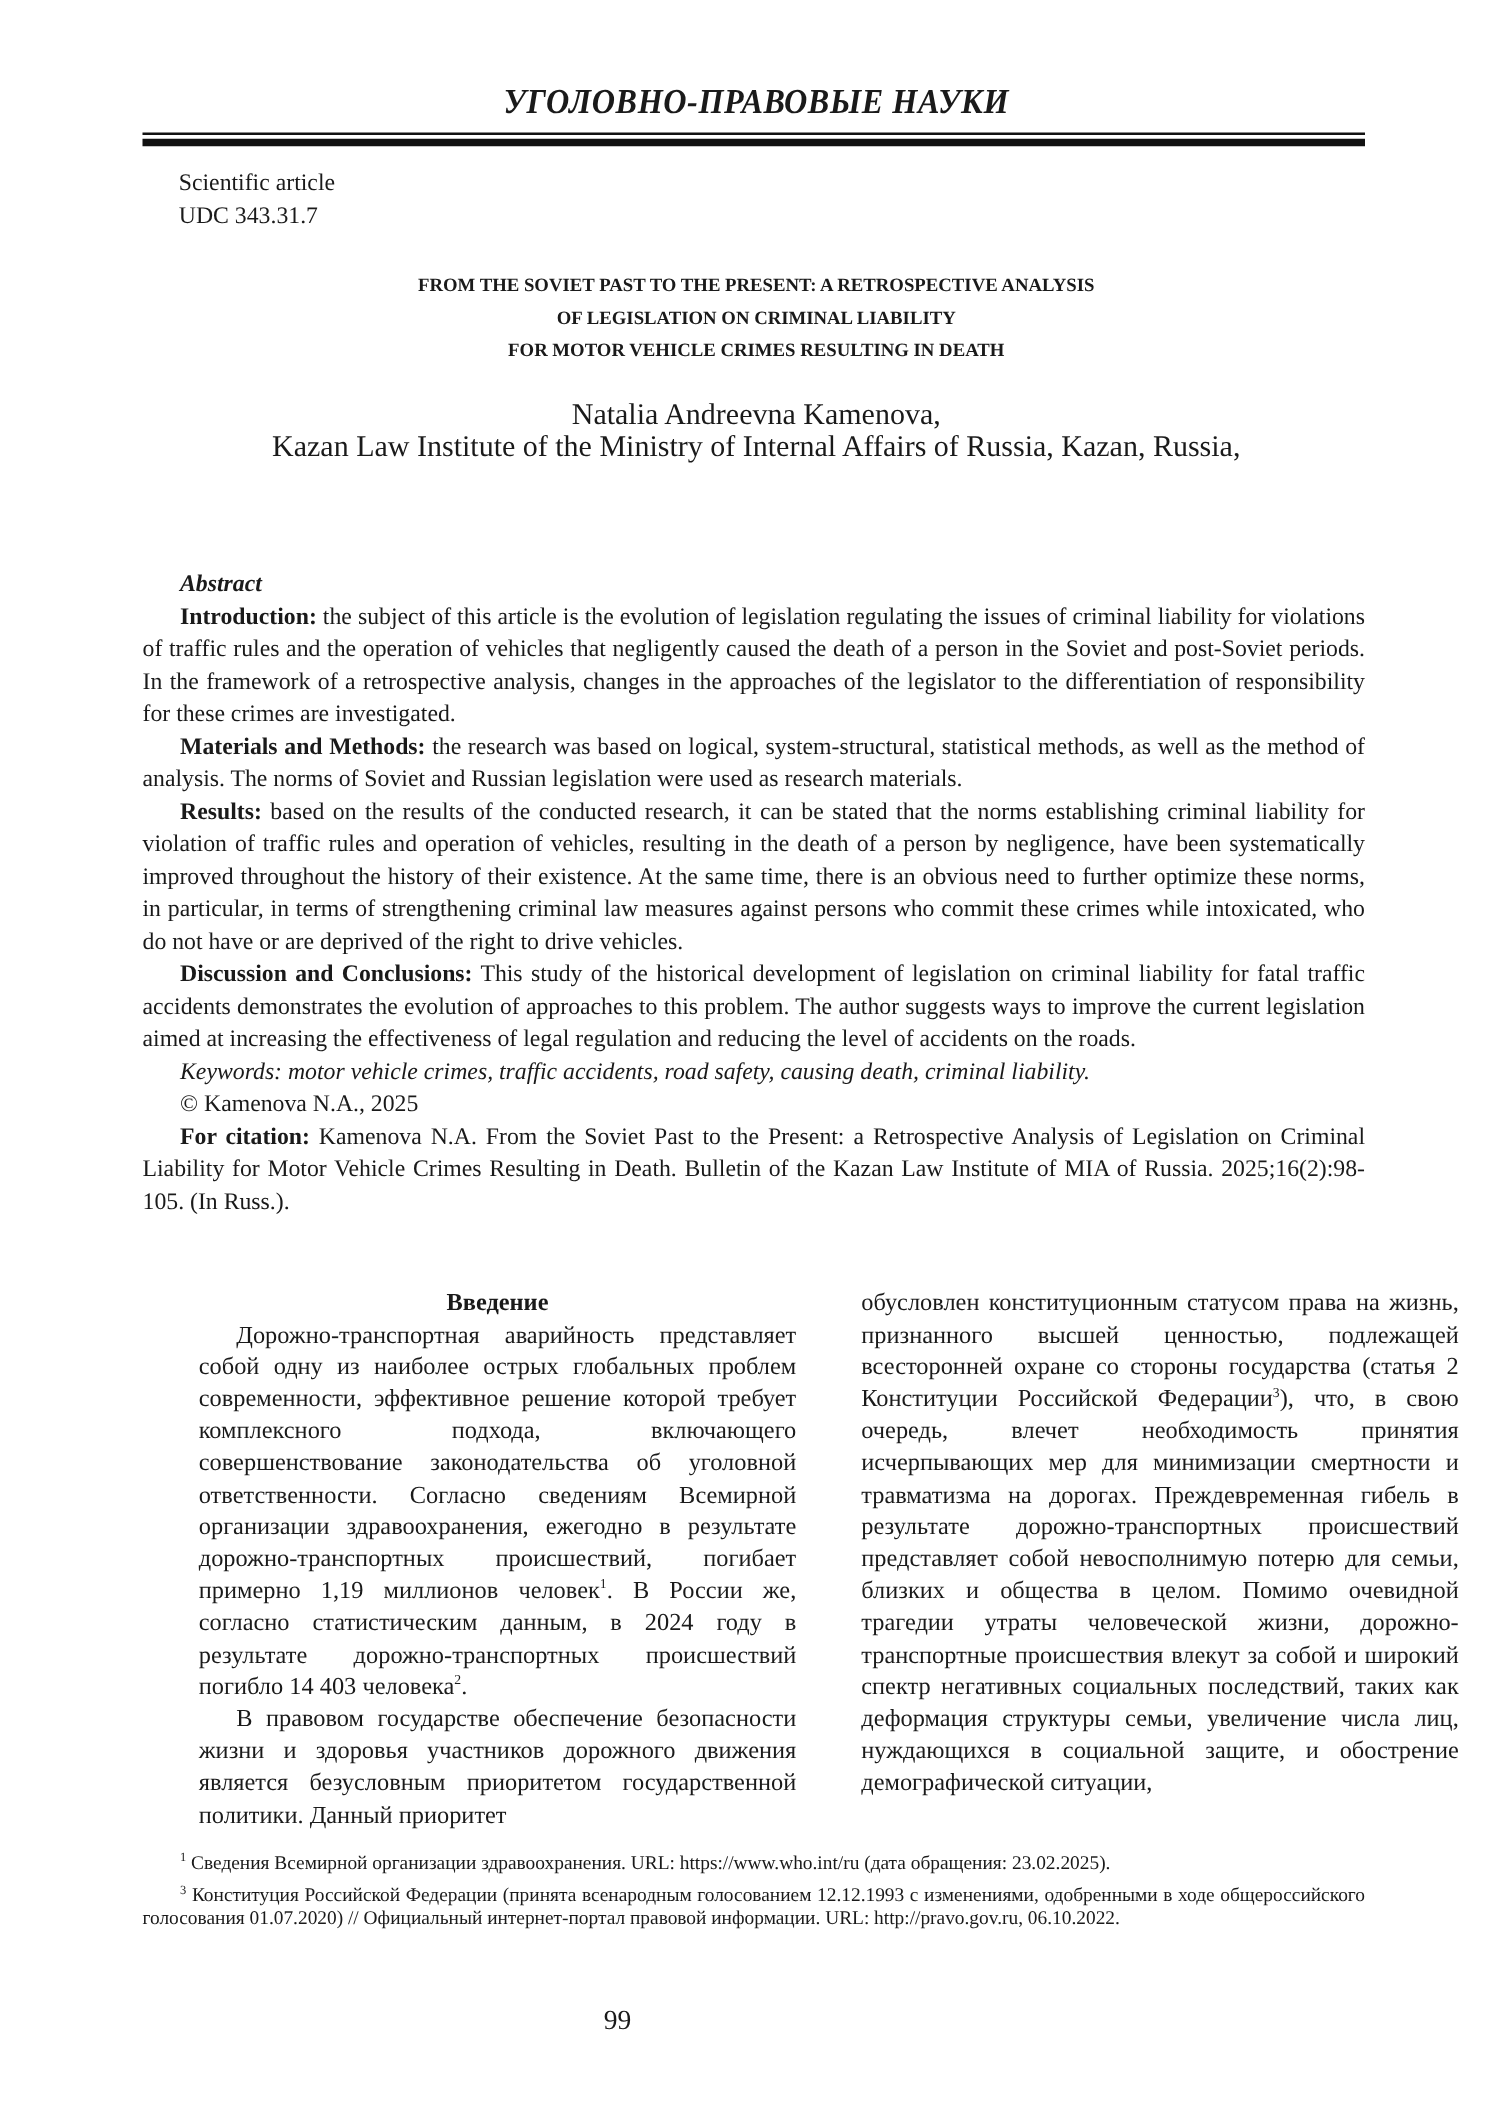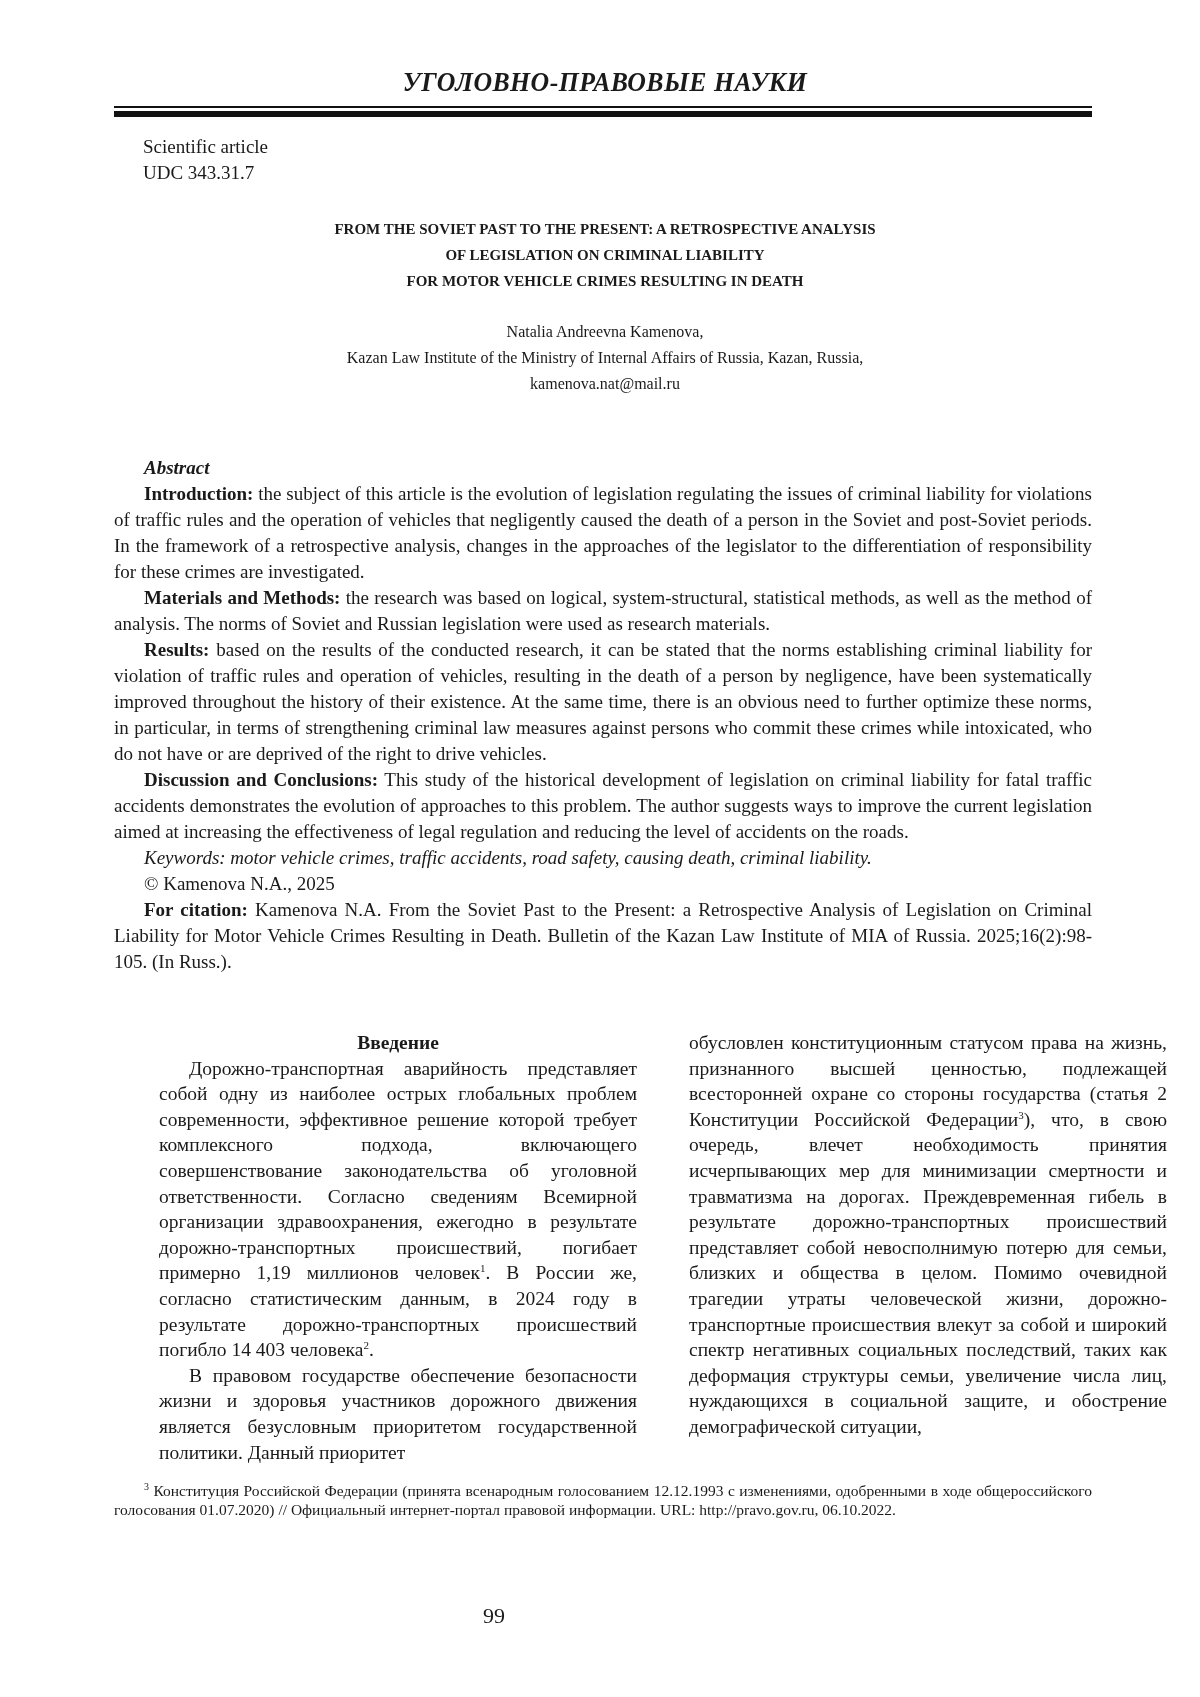--- a/index.html
+++ b/index.html
@@ -14,21 +14,21 @@
   }
   .rule-thin { position: absolute; left: 114px; width: 978px; top: 106px; height: 2px; background: #111; }
   .rule-thick { position: absolute; left: 114px; width: 978px; top: 111px; height: 6px; background: #111; }
   .meta { position: absolute; left: 143px; top: 134px; font-size: 19px; line-height: 26px; }
   .title {
     position: absolute; left: 115px; top: 216px; width: 980px; text-align: center;
     font-size: 15px; font-weight: bold; line-height: 26px;
   }
   .author-block {
     position: absolute; left: 115px; top: 319px; width: 980px; text-align: center;
-    font-size: 16px; line-height: 26px;
+    font-size: 24px; line-height: 26px;
   }
   .abstract {
     position: absolute; left: 114px; top: 427px; width: 978px;
     font-size: 19px; line-height: 26px; text-align: justify; margin-top: 28px;
   }
   .abstract p { margin: 0; text-indent: 30px; }
   .abstract .abs-heading { font-weight: bold; font-style: italic; }
   .abstract .lead { font-weight: bold; }
   .abstract .kw { font-style: italic; }
   .col {
@@ -66,21 +66,20 @@
 
 <div class="title">
   <div>FROM THE SOVIET PAST TO THE PRESENT: A RETROSPECTIVE ANALYSIS</div>
   <div>OF LEGISLATION ON CRIMINAL LIABILITY</div>
   <div>FOR MOTOR VEHICLE CRIMES RESULTING IN DEATH</div>
 </div>
 
 <div class="author-block">
   <div>Natalia Andreevna Kamenova,</div>
   <div>Kazan Law Institute of the Ministry of Internal Affairs of Russia, Kazan, Russia,</div>
-  <div>kamenova.nat@mail.ru</div>
 </div>
 
 <div class="abstract">
   <p><span class="abs-heading">Abstract</span></p>
   <p><span class="lead">Introduction:</span><span> the subject of this article is the evolution of legislation regulating the issues of criminal liability for violations of traffic rules and the operation of vehicles that negligently caused the death of a person in the Soviet and post-Soviet periods. In the framework of a retrospective analysis, changes in the approaches of the legislator to the differentiation of responsibility for these crimes are investigated.</span></p>
   <p><span class="lead">Materials and Methods:</span><span> the research was based on logical, system-structural, statistical methods, as well as the method of analysis. The norms of Soviet and Russian legislation were used as research materials.</span></p>
   <p><span class="lead">Results:</span><span> based on the results of the conducted research, it can be stated that the norms establishing criminal liability for violation of traffic rules and operation of vehicles, resulting in the death of a person by negligence, have been systematically improved throughout the history of their existence. At the same time, there is an obvious need to further optimize these norms, in particular, in terms of strengthening criminal law measures against persons who commit these crimes while intoxicated, who do not have or are deprived of the right to drive vehicles.</span></p>
   <p><span class="lead">Discussion and Conclusions:</span><span> This study of the historical development of legislation on criminal liability for fatal traffic accidents demonstrates the evolution of approaches to this problem. The author suggests ways to improve the current legislation aimed at increasing the effectiveness of legal regulation and reducing the level of accidents on the roads.</span></p>
   <p><span class="kw">Keywords: motor vehicle crimes, traffic accidents, road safety, causing death, criminal liability.</span></p>
   <p><span>© Kamenova N.A., 2025</span></p>
@@ -91,16 +90,17 @@
   <h3>Введение</h3>
   <p><span>Дорожно-транспортная аварийность представляет собой одну из наиболее острых глобальных проблем современности, эффективное решение которой требует комплексного подхода, включающего совершенствование законодательства об уголовной ответственности. Согласно сведениям Всемирной организации здравоохранения, ежегодно в результате дорожно-транспортных происшествий, погибает примерно 1,19 миллионов человек</span><sup>1</sup><span>. В России же, согласно статистическим данным, в 2024 году в результате дорожно-транспортных происшествий погибло 14 403 человека</span><sup>2</sup><span>.</span></p>
   <p>В правовом государстве обеспечение безопасности жизни и здоровья участников дорожного движения является безусловным приоритетом государственной политики. Данный приоритет</p>
 </div>
 
 <div class="col col-right">
   <p class="noindent"><span>обусловлен конституционным статусом права на жизнь, признанного высшей ценностью, подлежащей всесторонней охране со стороны государства (статья 2 Конституции Российской Федерации</span><sup>3</sup><span>), что, в свою очередь, влечет необходимость принятия исчерпывающих мер для минимизации смертности и травматизма на дорогах. Преждевременная гибель в результате дорожно-транспортных происшествий представляет собой невосполнимую потерю для семьи, близких и общества в целом. Помимо очевидной трагедии утраты человеческой жизни, дорожно-транспортные происшествия влекут за собой и широкий спектр негативных социальных последствий, таких как деформация структуры семьи, увеличение числа лиц, нуждающихся в социальной защите, и обострение демографической ситуации,</span></p>
 </div>
 
 <div class="footnotes">
+  <p><sup>1</sup><span> Сведения Всемирной организации здравоохранения. URL: https://www.who.int/ru (дата обращения: 23.02.2025).</span></p>
   <p><sup>3</sup><span> Конституция Российской Федерации (принята всенародным голосованием 12.12.1993 с изменениями, одобренными в ходе общероссийского голосования 01.07.2020) // Официальный интернет-портал правовой информации. URL: http://pravo.gov.ru, 06.10.2022.</span></p>
 </div>
 
 <div class="page-number">99</div>
 
 </body></html>

